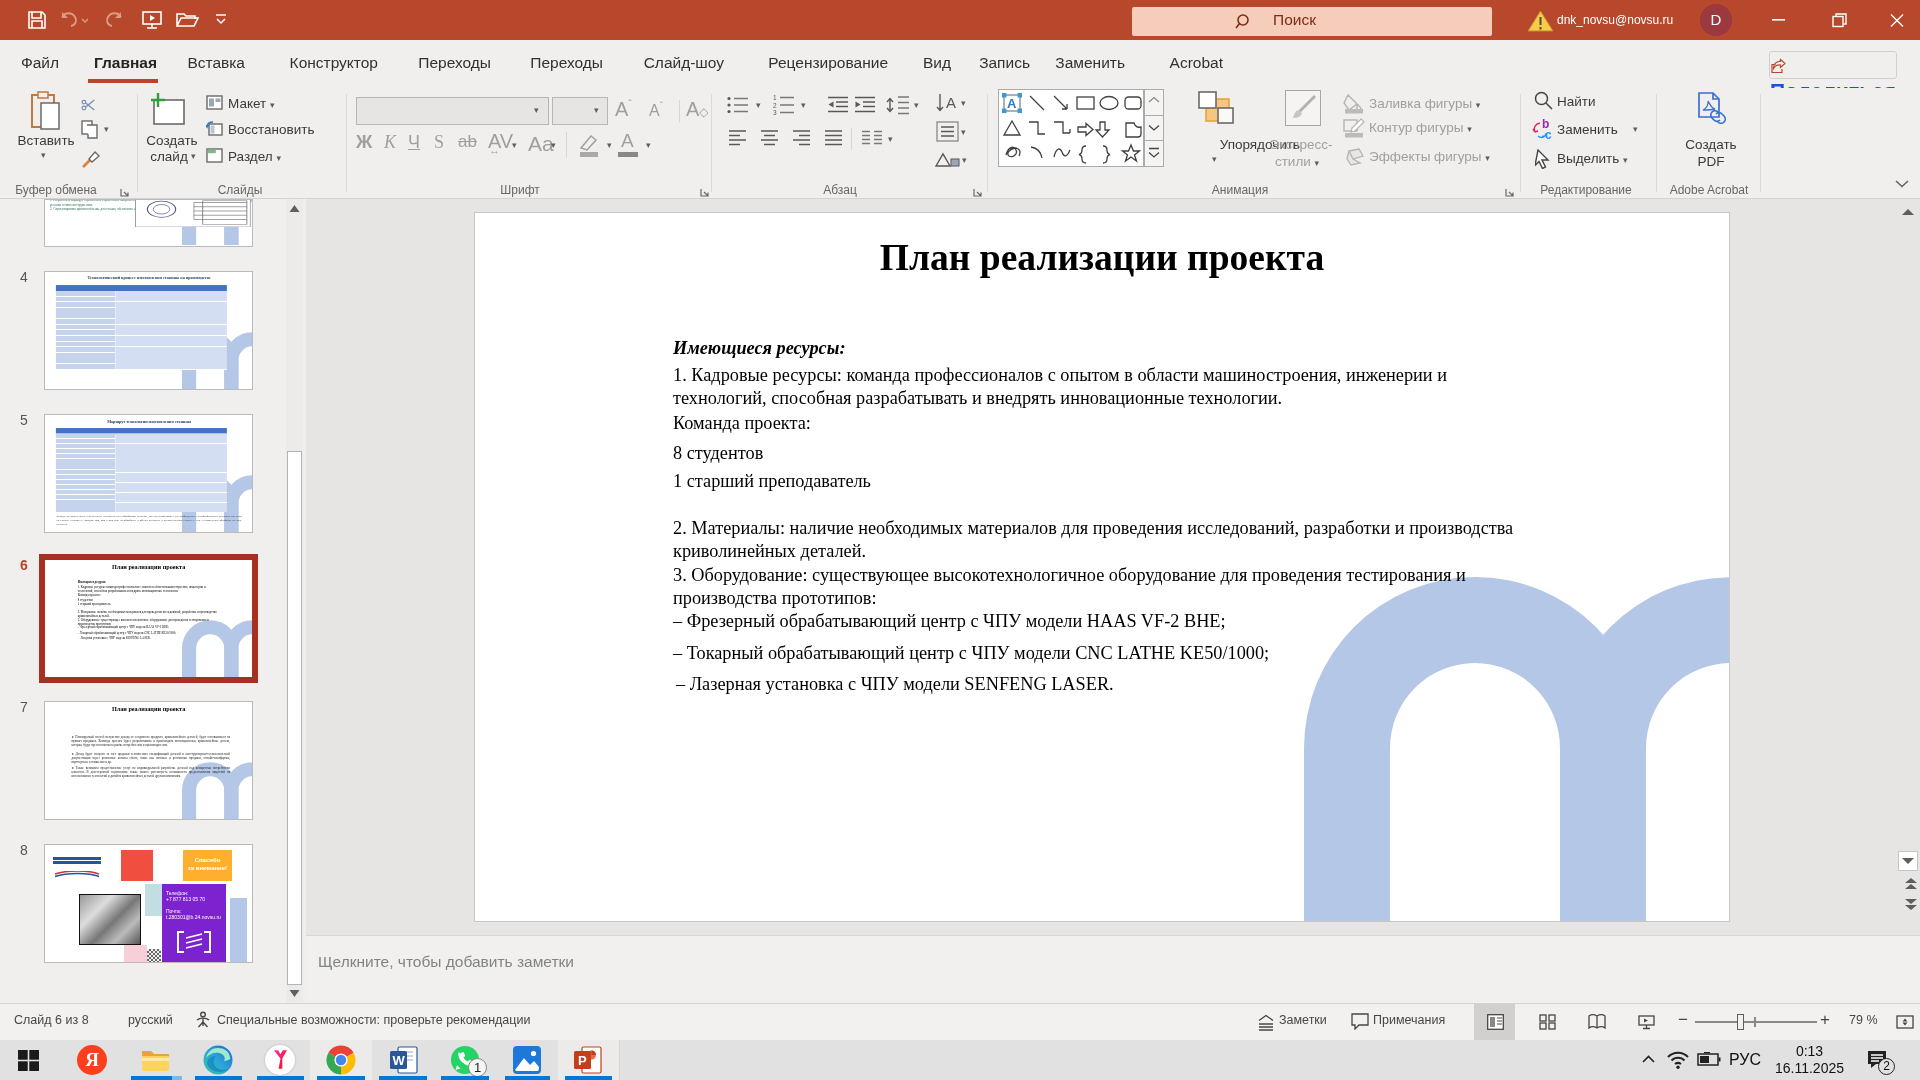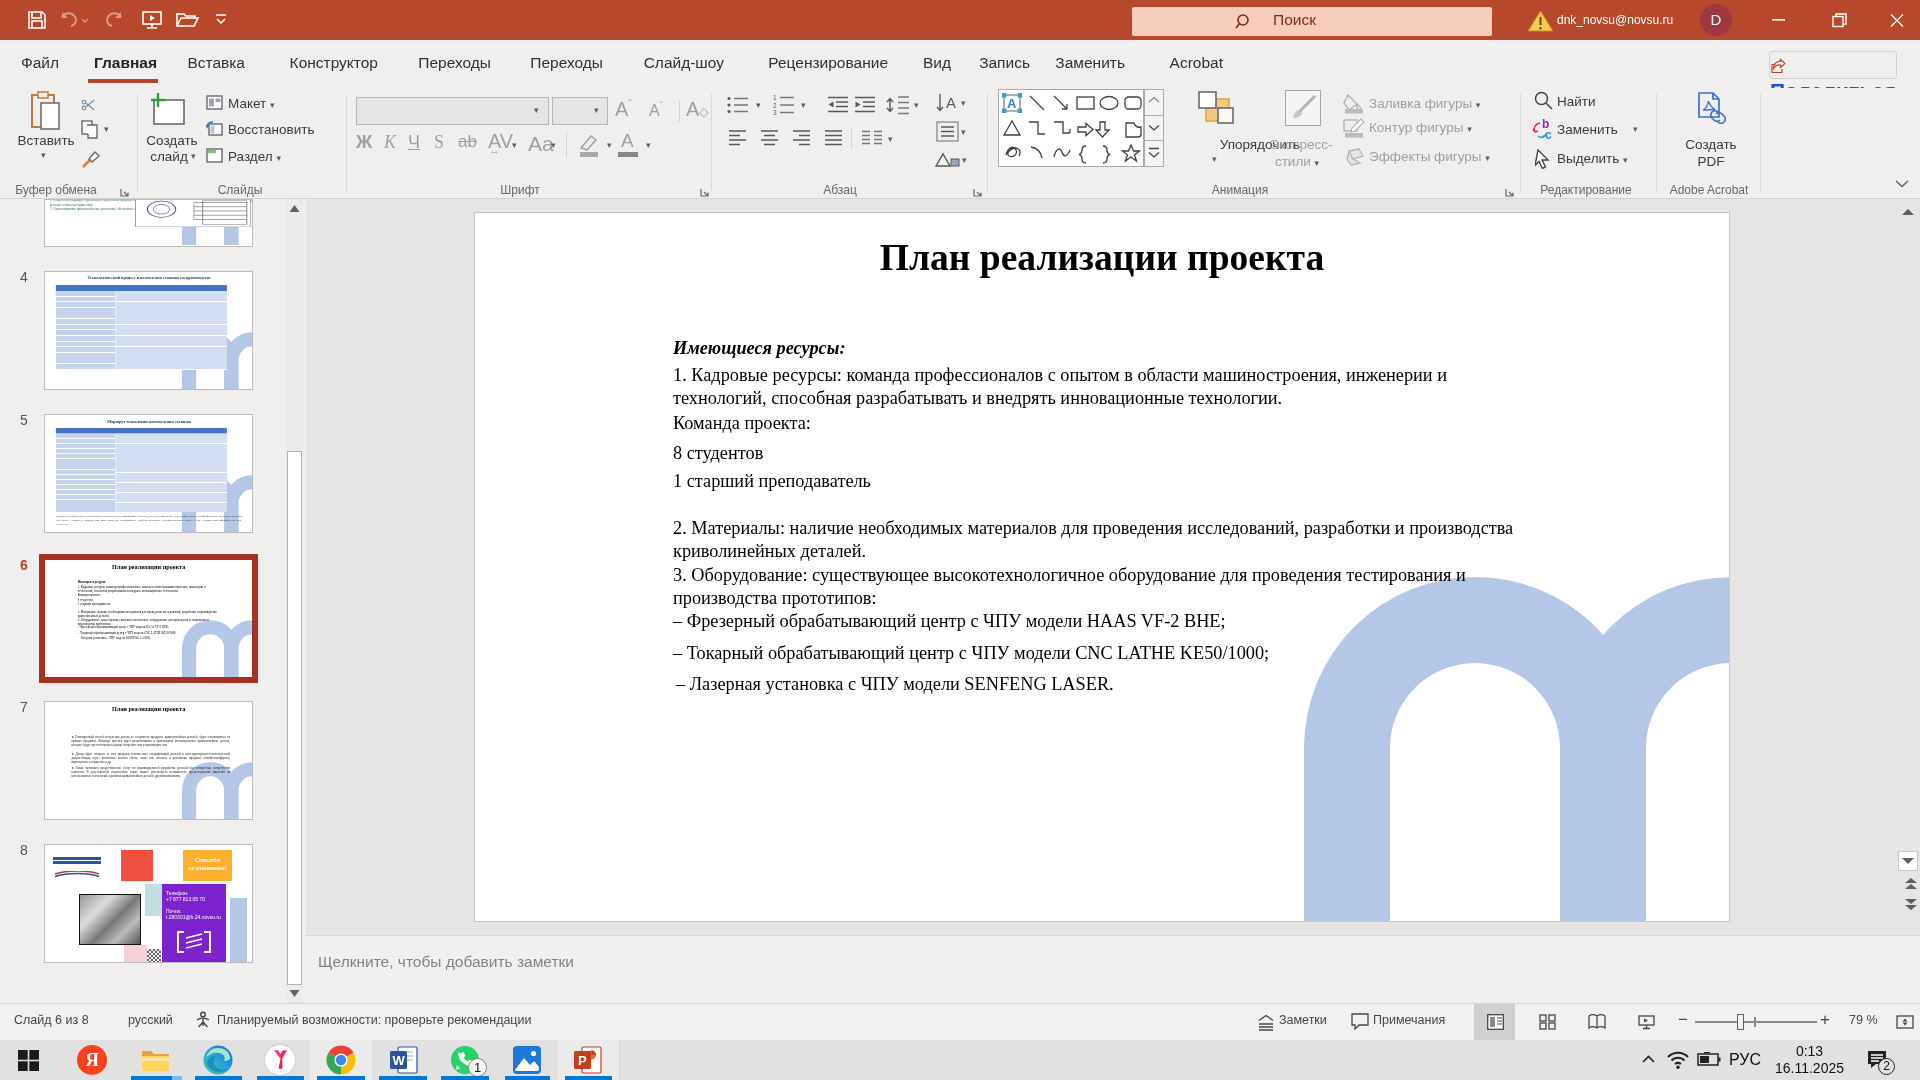--- a/index.html
+++ b/index.html
@@ -557,21 +557,21 @@
 <div id="notes">
     <div class="ntext">Щелкните, чтобы добавить заметки</div>
   </div>
 <div id="statusbar">
   <div class="abs" style="left:14px;top:9px;">Слайд 6 из 8</div>
   <div class="abs" style="left:128px;top:9px;">русский</div>
   <svg class="abs" style="left:194px;top:6px" width="19" height="21" viewBox="0 0 19 21">
     <circle cx="9" cy="4.5" r="2.3" fill="none" stroke="#484644" stroke-width="1.4"></circle>
     <path d="M3 10 c3 -2.5 9 -2.5 12 0 M9 9 v7 M9 12 l-4.5 5 M9 12 l4.5 5" fill="none" stroke="#484644" stroke-width="1.4"></path>
   </svg>
-  <div class="abs" style="left:217px;top:9px;">Планируемый возможности: проверьте рекомендации</div>
+  <div class="abs" style="left:217px;top:9px;">Специальные возможности: проверьте рекомендации</div>
   <svg class="abs" style="left:1256px;top:8px" width="20" height="20" viewBox="0 0 20 20">
     <path d="M3 8.5 l7 -5 l7 5" fill="none" stroke="#484644" stroke-width="1.3"></path>
     <path d="M3 12 h14 M3 15 h14 M3 18 h14" stroke="#484644" stroke-width="1.3"></path>
   </svg>
   <div class="abs" style="left:1279px;top:9px;">Заметки</div>
   <svg class="abs" style="left:1350px;top:8px" width="20" height="18" viewBox="0 0 20 18">
     <path d="M2 2 h16 v11 h-9 l-4 4 v-4 h-3 z" fill="none" stroke="#484644" stroke-width="1.3"></path>
   </svg>
   <div class="abs" style="left:1373px;top:9px;">Примечания</div>
   <div class="abs" style="left:1474px;top:0px;width:41px;height:37px;background:#D2D0CE;"></div>

